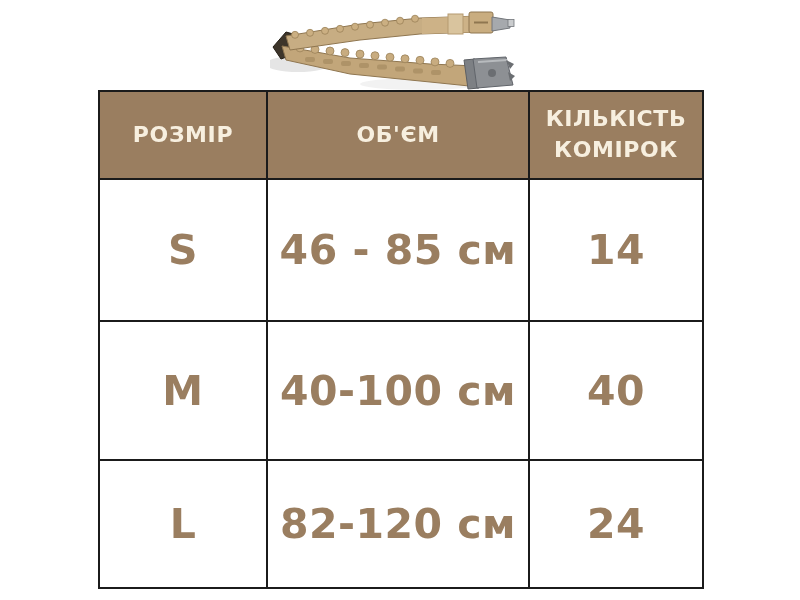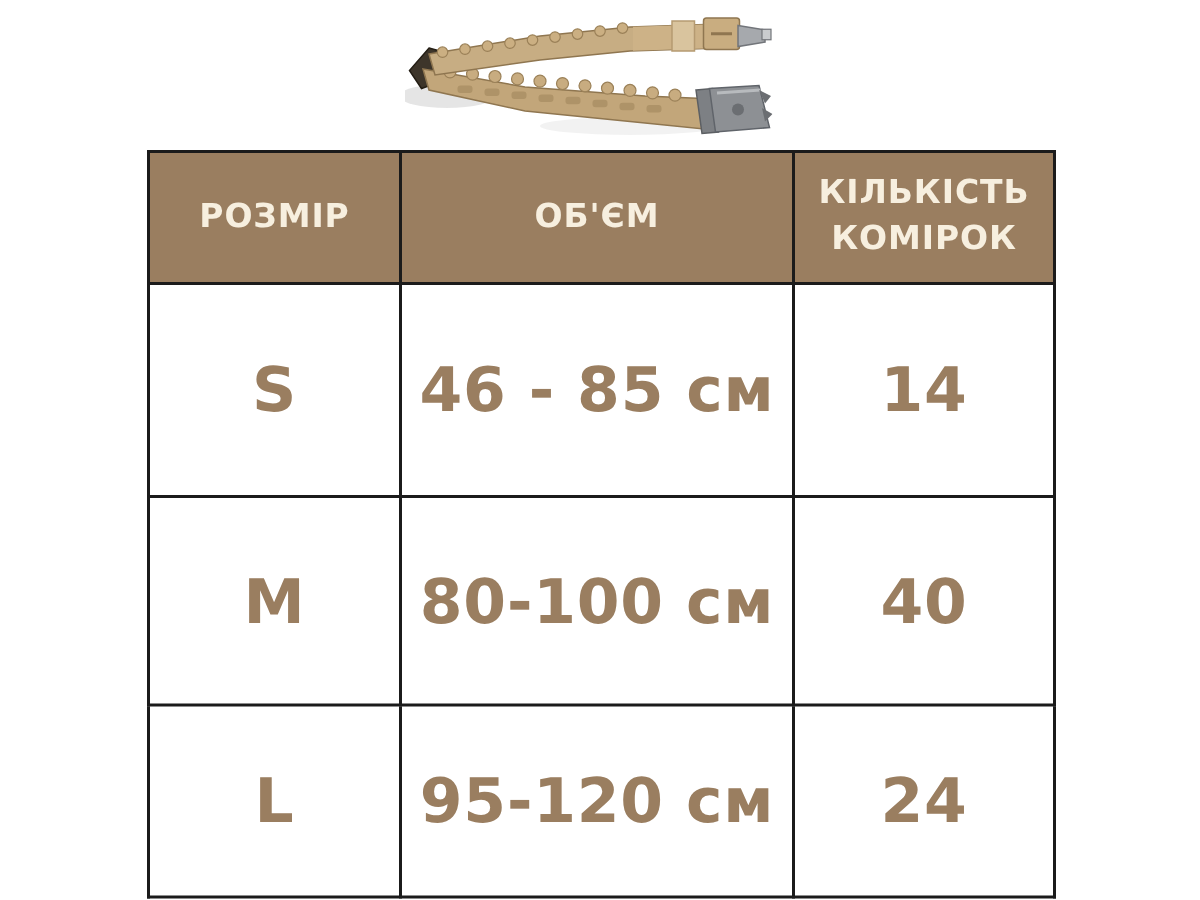--- a/index.html
+++ b/index.html
@@ -14,21 +14,21 @@
   .product-image {
     position: absolute;
     left: 270px;
     top: 2px;
     width: 245px;
     height: 92px;
   }
   .size-table {
     position: absolute;
     left: 98px;
-    top: 100px;
+    top: 90px;
     width: 604px;
     border-collapse: collapse;
     table-layout: fixed;
   }
   .size-table th, .size-table td {
     border: 2px solid #1b1b1b;
     text-align: center;
     vertical-align: middle;
     padding: 0;
   }
@@ -145,24 +145,24 @@
       </tr>
     </thead>
     <tbody>
       <tr class="row-s">
         <td>S</td>
         <td>46 - 85 см</td>
         <td>14</td>
       </tr>
       <tr class="row-m">
         <td>M</td>
-        <td>80-100 см</td>
+        <td>40-100 см</td>
         <td>40</td>
       </tr>
       <tr class="row-l">
         <td>L</td>
-        <td>95-120 см</td>
+        <td>82-120 см</td>
         <td>24</td>
       </tr>
     </tbody>
   </table>
 
 </div>
 
 </body></html>

